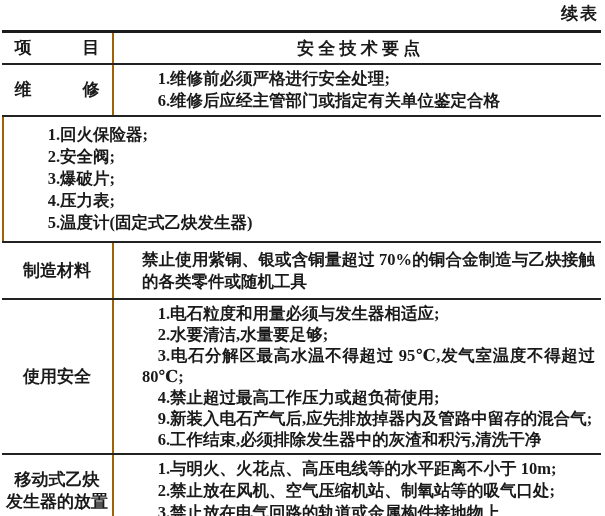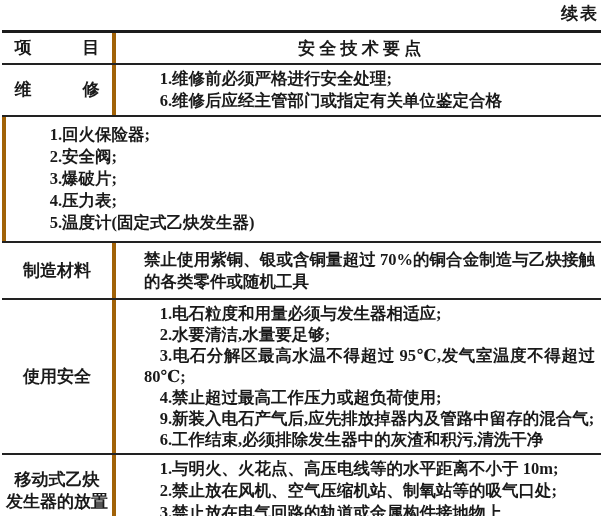--- a/index.html
+++ b/index.html
@@ -52,21 +52,21 @@
     text-align: center;
     font-size: 17px;
     line-height: 22px;
     white-space: pre-line;
     box-sizing: border-box;
     padding: 2px 4px;
     font-family: Liberation Serif, serif;
   }
   .points-cell {
     flex: 1 1 auto;
-    border-left: 4px solid #a16207;
+    border-left: 2px solid #a16207;
     display: flex;
     flex-direction: column;
     justify-content: center;
     padding: 3px 6px 3px 8px;
     box-sizing: border-box;
   }
   .point {
     font-size: 16.5px;
     line-height: 22px;
     text-align: justify;

